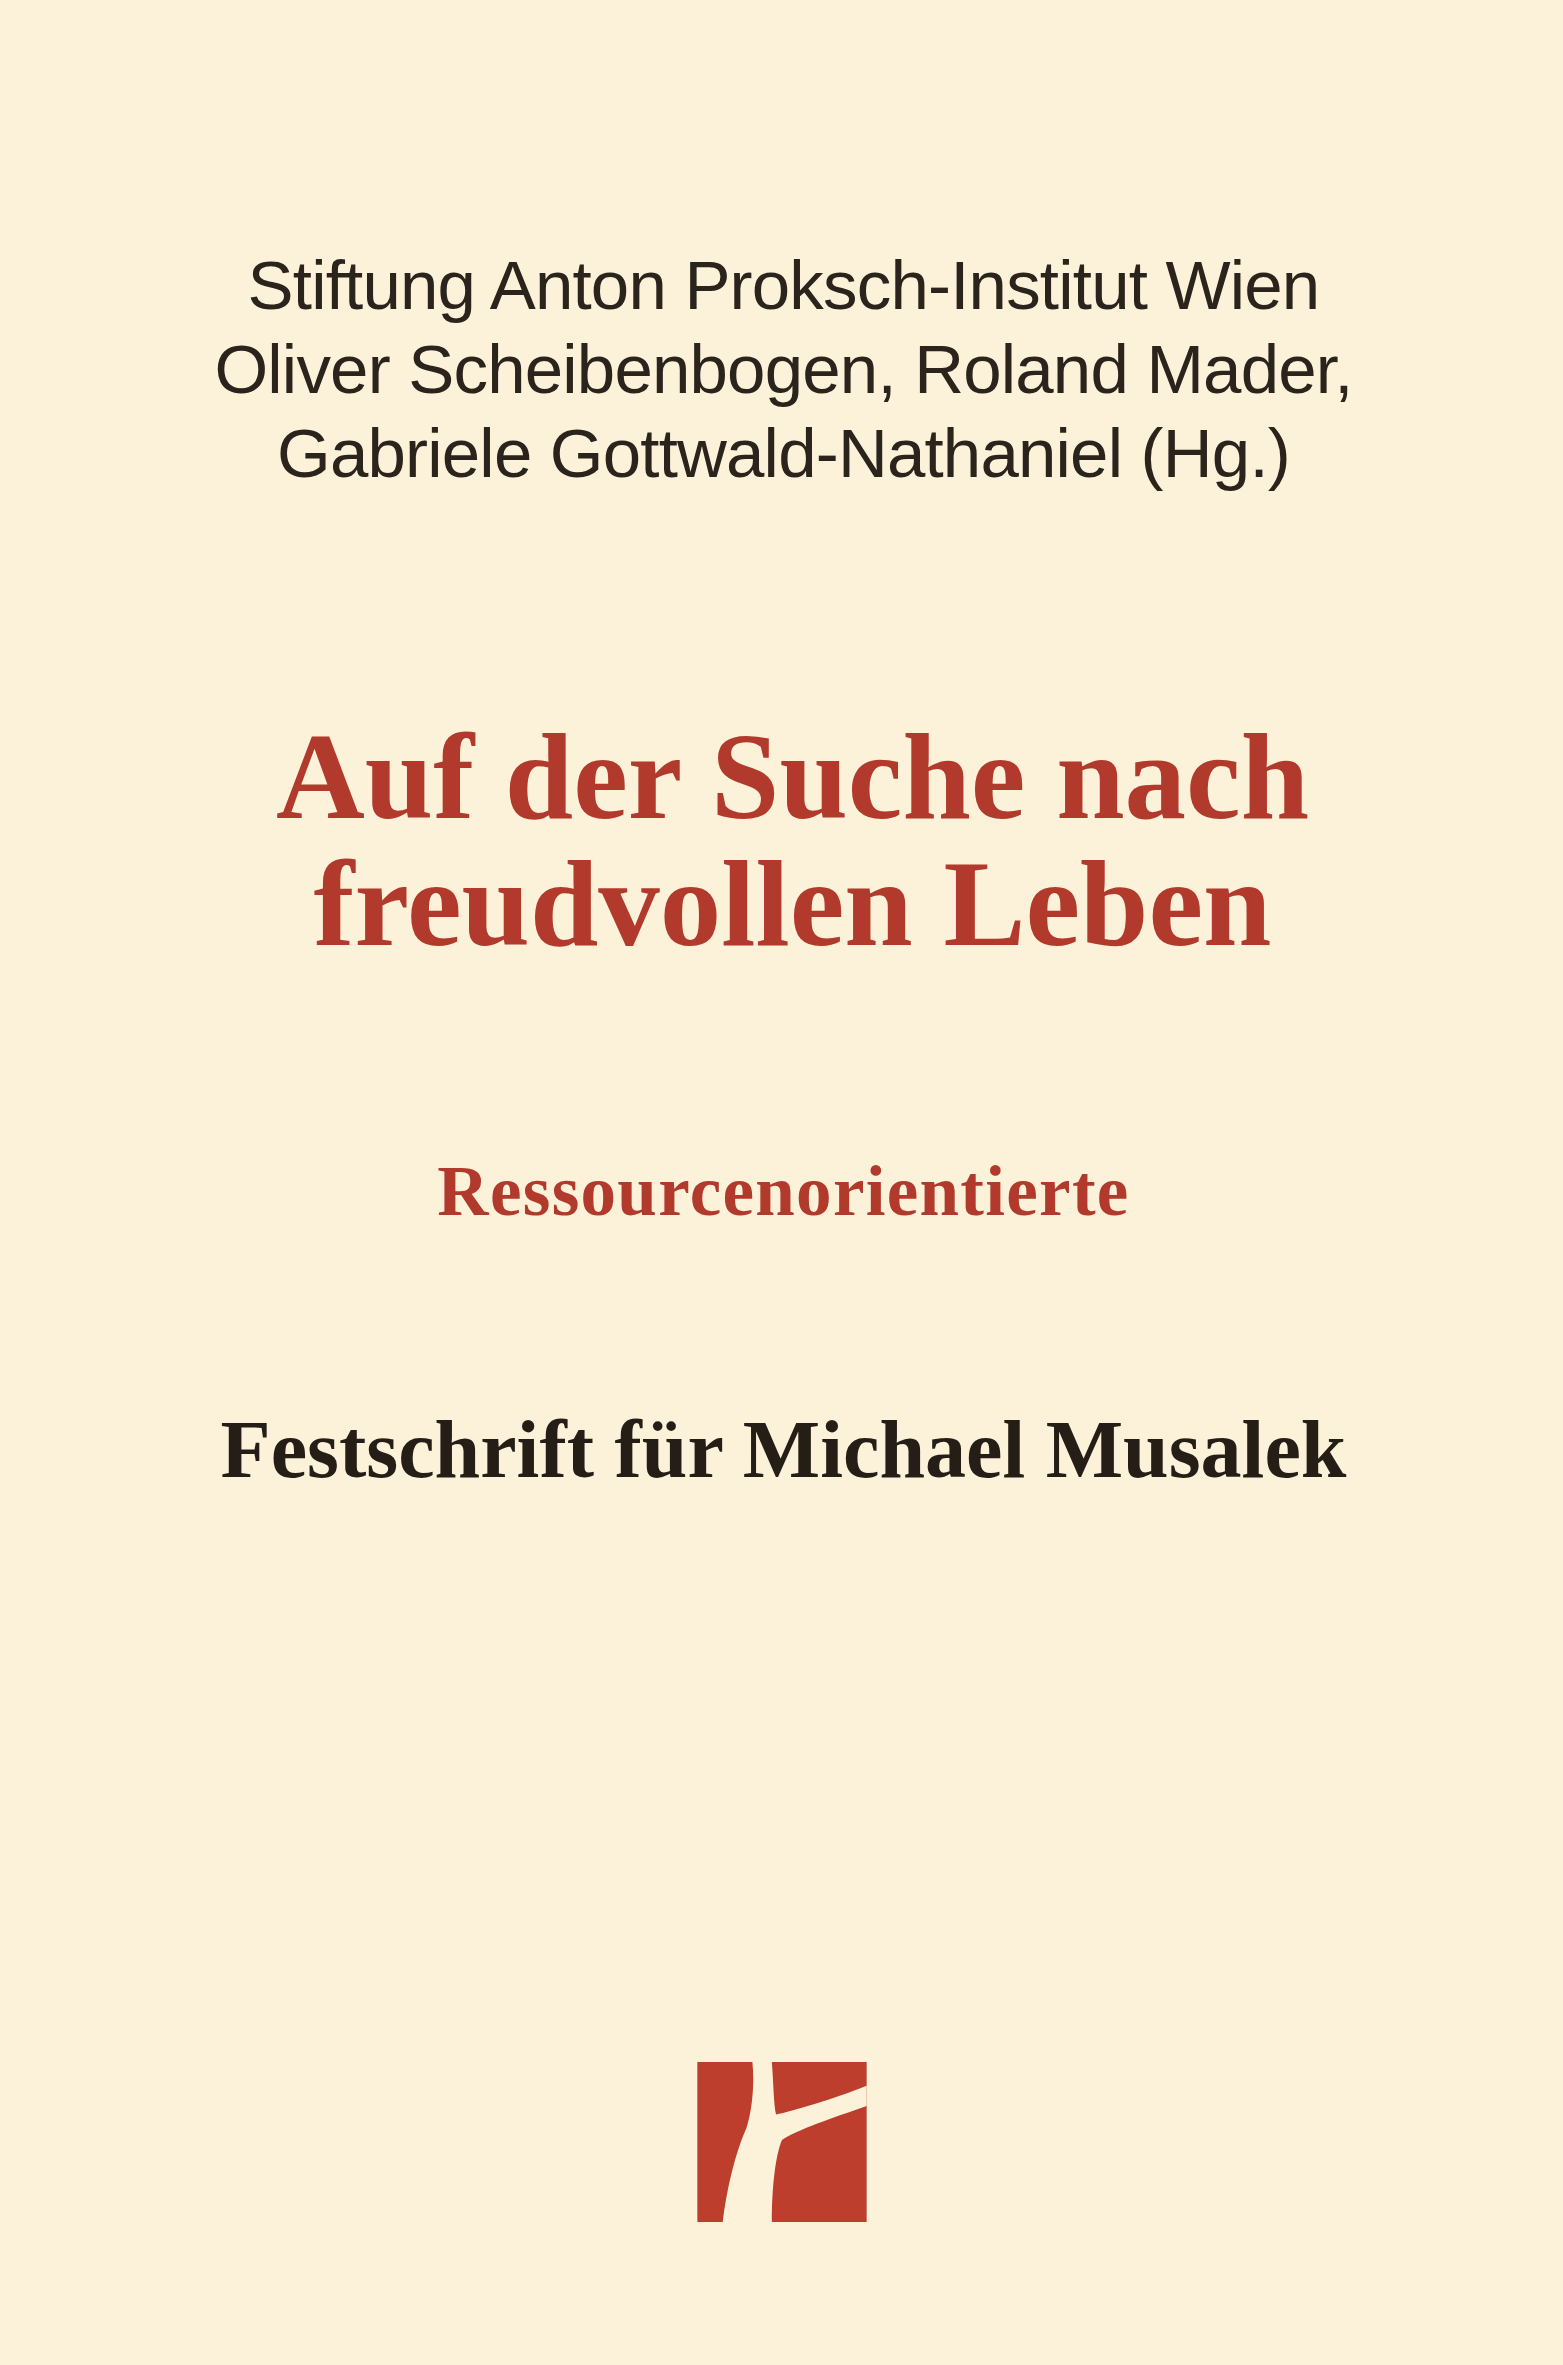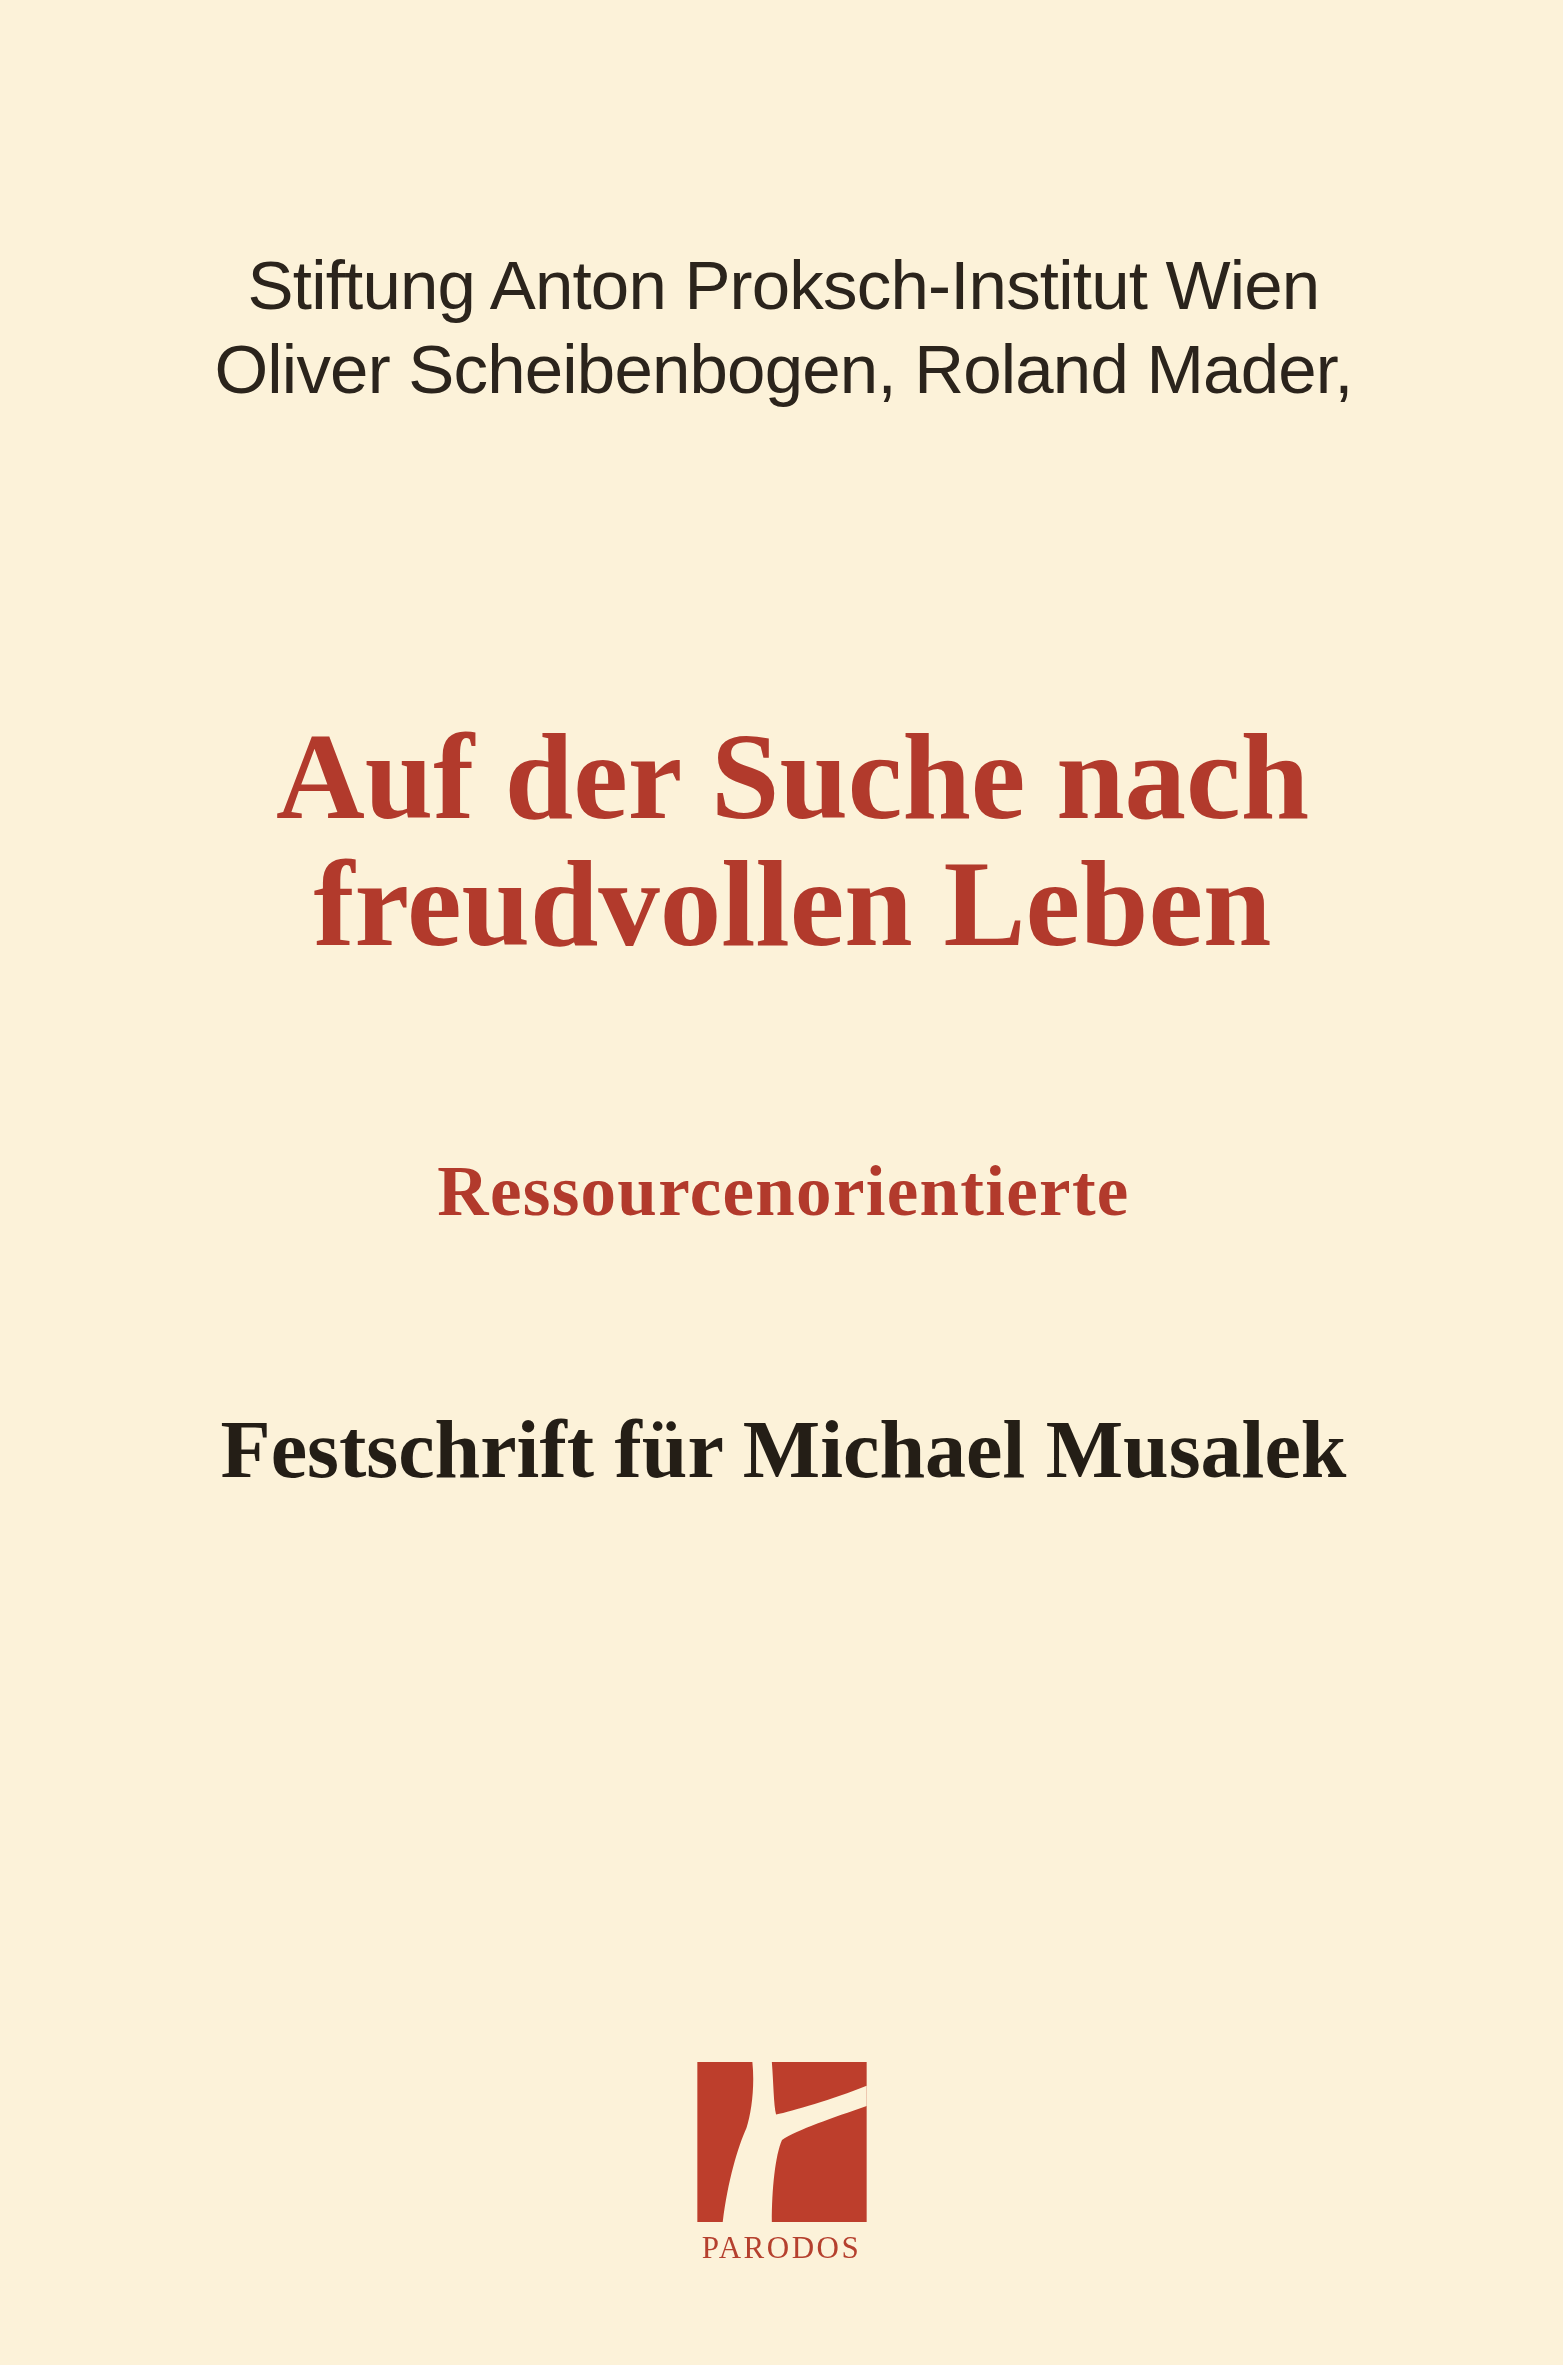--- a/index.html
+++ b/index.html
@@ -80,20 +80,21 @@
   }
 </style>
 </head>
 <body>
 
 <div class="cover">
 
   <div class="centered-block editors">
     <div>Stiftung Anton Proksch-Institut Wien</div>
     <div>Oliver Scheibenbogen, Roland Mader,</div>
+    <div>Gabriele Gottwald-Nathaniel (Hg.)</div>
   </div>
 
   <div class="centered-block title">
     <div>Auf der Suche nach</div>
     <div>freudvollen Leben</div>
   </div>
 
   <div class="centered-block subtitle">
     <div>Ressourcenorientierte</div>
   </div>
@@ -108,17 +109,16 @@
                C 90,25 90,50 93,62
                C 112,58 160,44 200,28
                L 200,52
                C 160,66 118,80 100,92
                C 92,110 88,150 88,189
                L 30,189
                C 36,140 48,100 58,78
                C 64,60 68,28 65,0
                Z" fill="#fcf2d9"></path>
     </svg>
-    <div class="publisher-name">PARODOS</div>
   </div>
 
 </div>
 
 
 </body></html>

